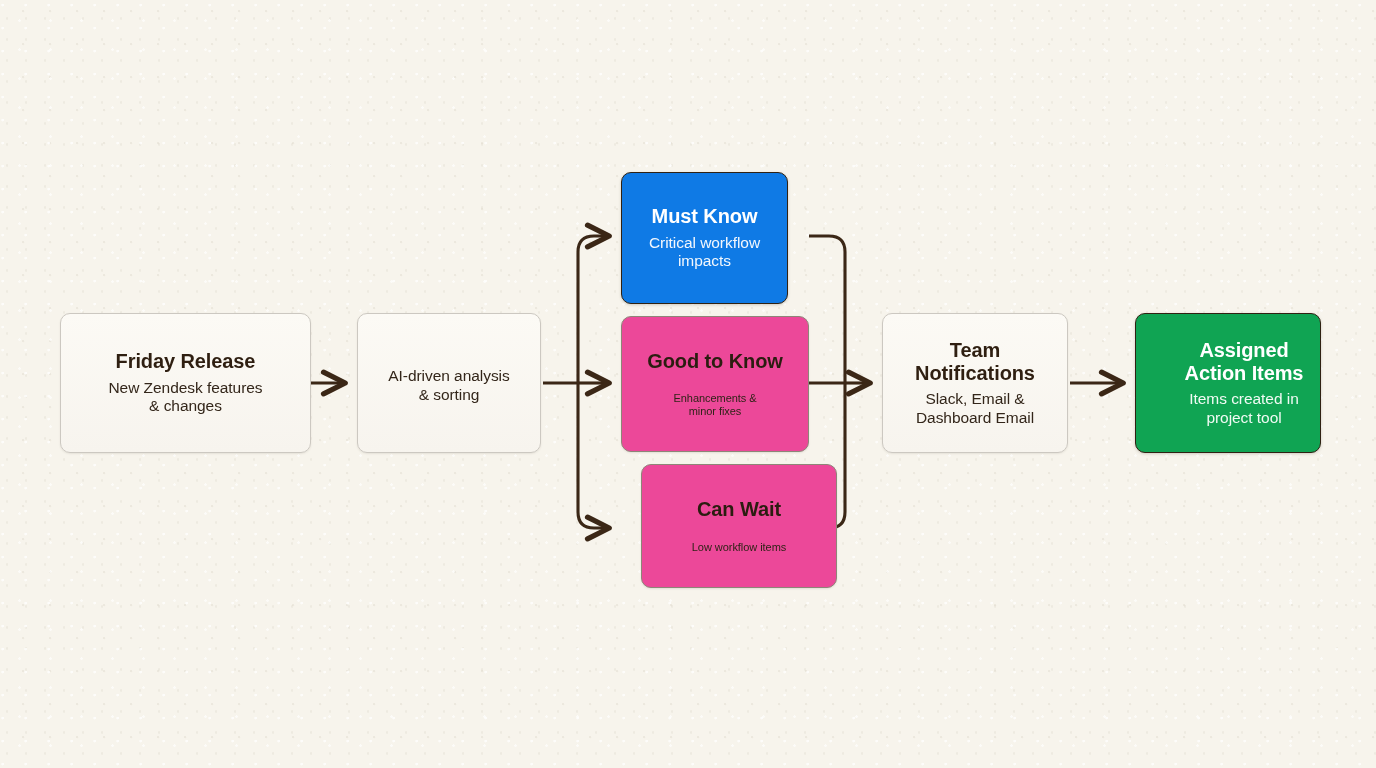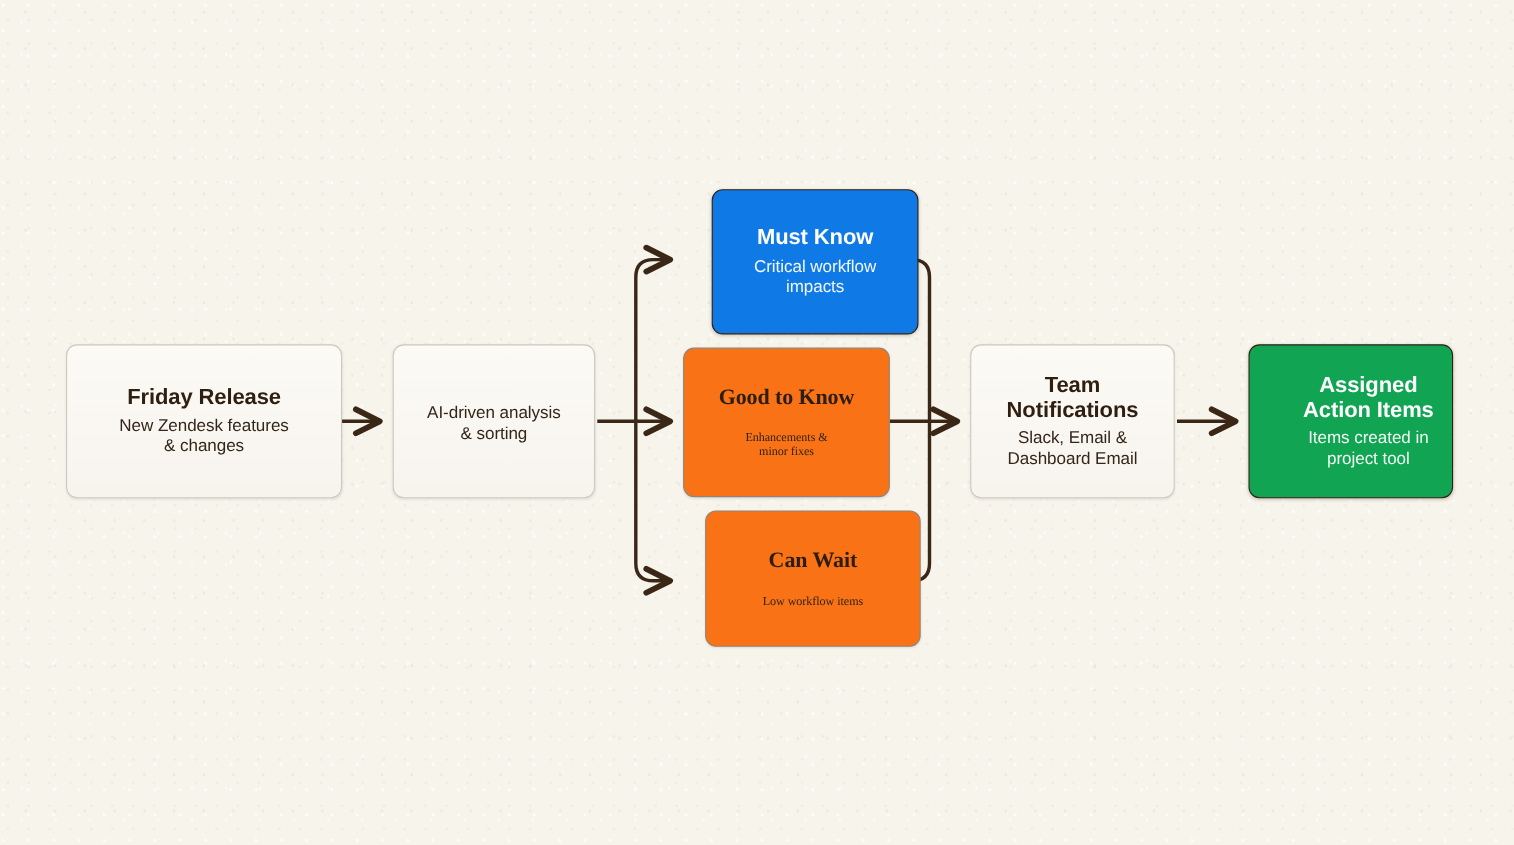--- a/index.html
+++ b/index.html
@@ -62,24 +62,23 @@
   
   .node.plain {
     background: linear-gradient(180deg, #fcfaf5 0%, #f7f4ee 100%);
     border: 1px solid #ccc8c1;
     box-shadow: 0 1px 2px rgba(80,66,48,0.10);
   }
   .node.plain .title { color: #2f1f11; font-size: 20px; }
   .node.plain .subtitle { color: #33261a; font-size: 15.5px; margin-top: 5px; }
 
   .node.muted {
-    background: #f97316;
+    background: #ec4899;
     border: 1.6px solid #8e8578;
     box-shadow: 0 1px 2px rgba(80,66,48,0.12);
-    font-family: Liberation Serif, serif;
   }
   .node.muted .title { color: #2b1d10; font-size: 20px; }
   .node.muted .subtitle { color: #2f2317; font-size: 11px; margin-top: 19px; }
 
   .node.primary {
     background: #0f7ae5;
     border: 1.6px solid #2f2112;
     box-shadow: 0 1px 3px rgba(60,48,32,0.22);
   }
   .node.primary .title { color: #ffffff; font-size: 20px; }
@@ -90,21 +89,21 @@
     border: 1.6px solid #2f2112;
     box-shadow: 0 1px 3px rgba(60,48,32,0.22);
     padding-left: 42px;
   }
   .node.success .title { color: #ffffff; font-size: 20px; }
   .node.success .subtitle { color: #f1fbf4; font-size: 15.5px; margin-top: 5px; }
 
   
   #n-release       { left: 60px;   top: 313px; width: 251px; height: 140px; }
   #n-filtering     { left: 357px;  top: 313px; width: 184px; height: 140px; }
-  #n-must-know     { left: 621px;  top: 172px; width: 188px; height: 132px; margin-left: 26px; }
+  #n-must-know     { left: 621px;  top: 172px; width: 167px; height: 132px; }
   #n-good-to-know  { left: 621px;  top: 316px; width: 188px; height: 136px; }
   #n-can-wait      { left: 641px;  top: 464px; width: 196px; height: 124px; }
   #n-notifications { left: 882px;  top: 313px; width: 186px; height: 140px; }
   #n-action-items  { left: 1135px; top: 313px; width: 186px; height: 140px; }
 </style>
 </head>
 <body>
 
 <div id="canvas"></div>
 

